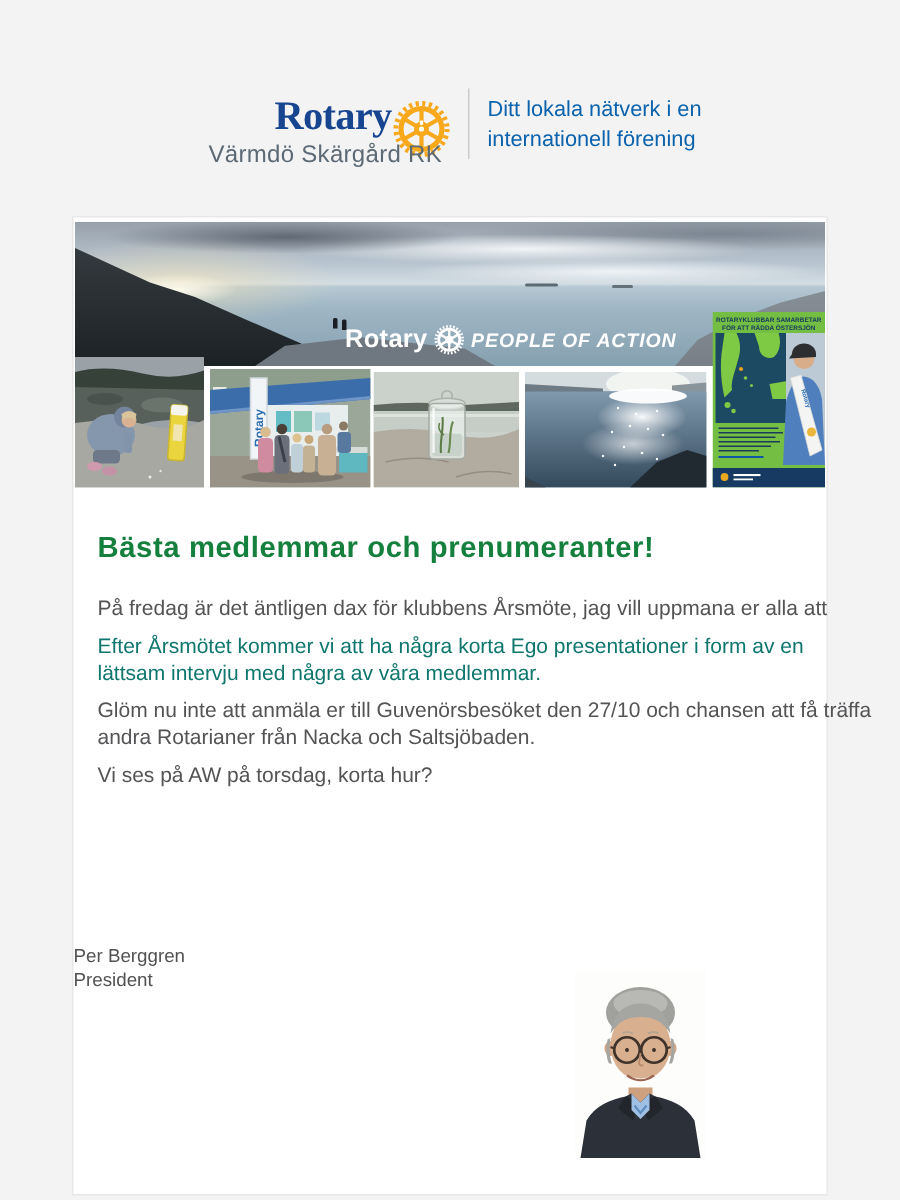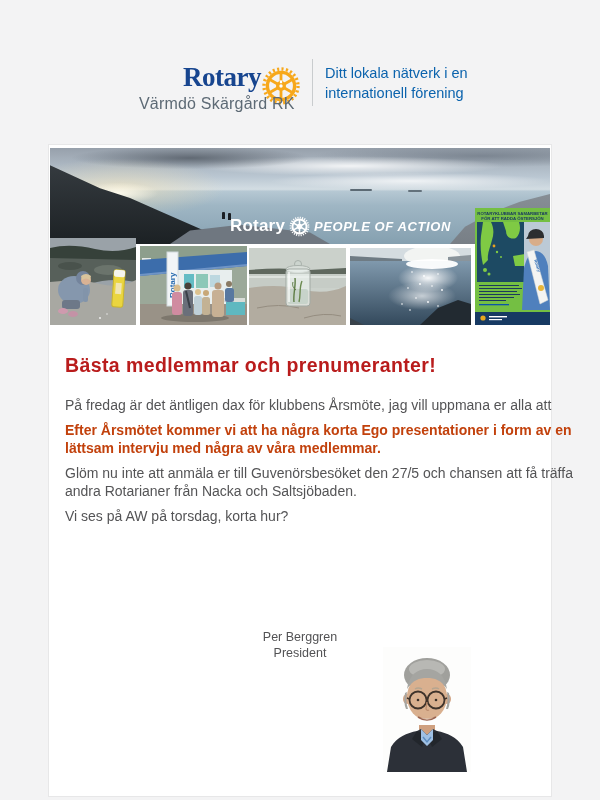--- a/index.html
+++ b/index.html
@@ -63,29 +63,29 @@
   .poa-logo{left:180px;top:66px;height:24px;display:flex;align-items:center;gap:4px;color:#fff;}
   .poa-rotary{font-size:17px;font-weight:bold;letter-spacing:.2px;}
   .poa-text{font-size:13px;font-weight:bold;font-style:italic;letter-spacing:.6px;}
 
   .photo{display:block;}
 
   
   .content{left:16px;top:208px;width:472px;}
   .content h1{
     margin:0 0 19px 0;font-size:19.5px;line-height:24px;font-weight:bold;
-    color:#b91c1c;letter-spacing:.4px;
+    color:#15803d;letter-spacing:.4px;
   }
   .content p{margin:0 0 7px 0;font-size:14px;line-height:18px;color:#545456;}
-  .content p.bold{font-weight:bold;color:#c2410c;}
+  .content p.bold{font-weight:normal;color:#0f766e;}
   .content p.gap-above{margin-top:4px;}
   .pline{display:block;white-space:nowrap;}
 
   .signature{
-    left:0;top:484px;width:502px;text-align:center;
+    left:0;top:484px;width:502px;text-align:left;
     font-size:12.5px;line-height:16px;color:#525254;
   }
   .portrait{left:334px;top:502px;}
 </style>
 </head>
 <body>
 
 <div class="abs" style="left:0;top:0;width:600px;height:145px;">
   <div class="abs brand-wordmark">Rotary</div>
 
@@ -304,21 +304,21 @@
     <h1>Bästa medlemmar och prenumeranter!</h1>
 
     <p>
       <span class="pline">På fredag är det äntligen dax för klubbens Årsmöte, jag vill uppmana er alla att</span>
     </p>
     <p class="bold">
       <span class="pline">Efter Årsmötet kommer vi att ha några korta Ego presentationer i form av en</span>
       <span class="pline">lättsam intervju med några av våra medlemmar.</span>
     </p>
     <p>
-      <span class="pline">Glöm nu inte att anmäla er till Guvenörsbesöket den 27/5 och chansen att få träffa</span>
+      <span class="pline">Glöm nu inte att anmäla er till Guvenörsbesöket den 27/10 och chansen att få träffa</span>
       <span class="pline">andra Rotarianer från Nacka och Saltsjöbaden.</span>
     </p>
     <p class="gap-above">
       <span class="pline">Vi ses på AW på torsdag, korta hur?</span>
     </p>
   </div>
 
   <div class="abs signature">
     <div>Per Berggren</div>
     <div>President</div>

